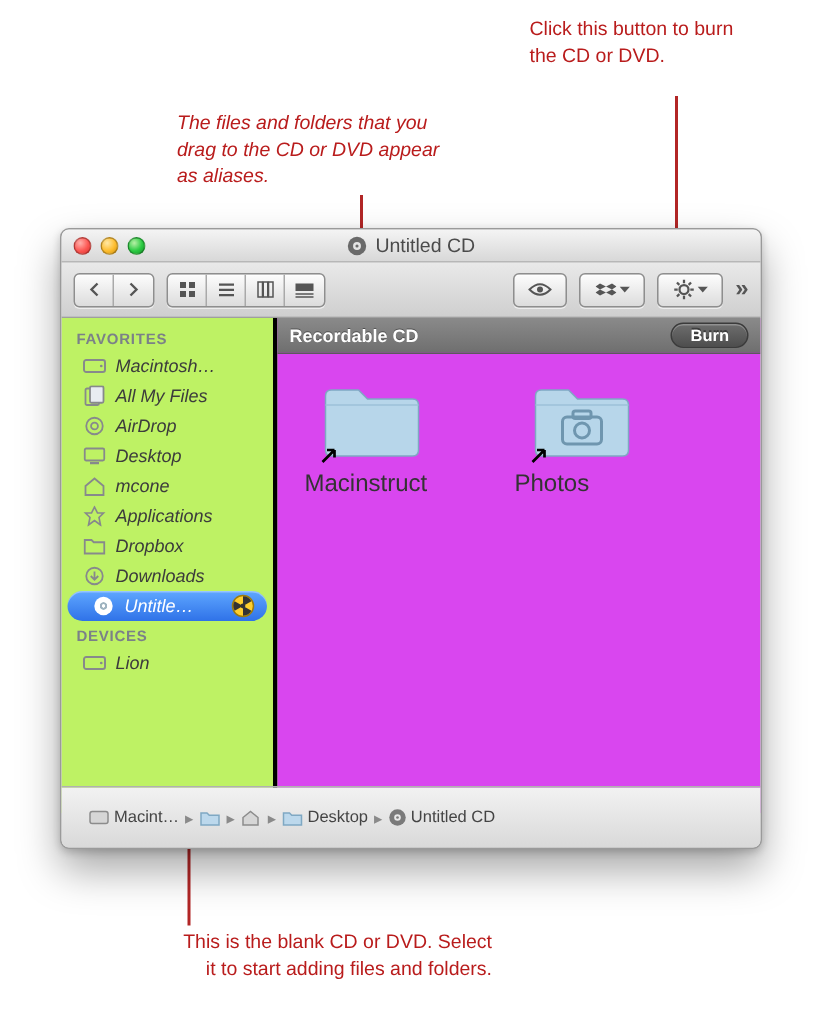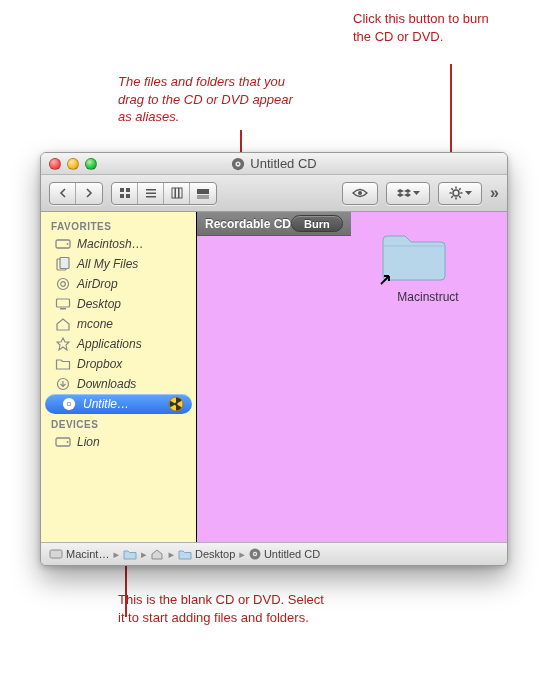--- a/index.html
+++ b/index.html
@@ -104,23 +104,23 @@
   .overflow {
     font-size: 16px; color: #555; font-weight: bold;
   }
   
   .body {
     position: absolute;
     top: 59px; bottom: 23px; left: 0; right: 0;
     display: flex;
   }
   .sidebar {
-    width: 156px;
-    background: #fef9c3;
-    border-right: 1px solid #000000;
+    width: 144px;
+    background: #bef264;
+    border-right: 3px solid #000000;
     overflow: hidden;
     padding-top: 4px;
   }
   .sb-head {
     font-size: 10px;
     font-weight: bold;
     letter-spacing: 0.5px;
     color: #7b8188;
     padding: 5px 10px 2px;
     text-transform: uppercase;
@@ -144,21 +144,22 @@
     border-radius: 10px;
     background: linear-gradient(#5fa7ff,#2f72e8);
     color: #fff;
     box-shadow: inset 0 1px 0 rgba(255,255,255,0.35);
     padding-left: 16px;
   }
   .sb-item.selected .gicon { filter: brightness(1.6) saturate(0.2); }
   .content {
     flex: 1;
     display: flex;
-    background: #f0abfc;
+    flex-direction: column;
+    background: #d946ef;
   }
   .headerbar {
     height: 24px;
     background: linear-gradient(#8a8a8a,#6f6f6f);
     border-bottom: 1px solid #5b5b5b;
     display: flex;
     align-items: center;
     padding: 0 8px;
     color: #fff;
     font-weight: bold;
@@ -178,36 +179,36 @@
     align-items: center;
     box-shadow: inset 0 1px 0 rgba(255,255,255,0.25);
   }
   .icons-area {
     flex: 1;
     position: relative;
   }
   .folder {
     position: absolute;
     width: 90px;
-    text-align: right;
-    font-size: 12px;
+    text-align: left;
+    font-size: 16px;
     color: #333;
   }
   .folder svg { display: block; margin: 0 auto; }
   .folder .name { margin-top: 4px; }
   
   .pathbar {
     position: absolute;
     left: 0; right: 0; bottom: 0;
-    height: 23px;
+    height: 41px;
     background: linear-gradient(#f2f2f2,#d9d9d9);
     border-top: 1px solid #b0b0b0;
     display: flex;
     align-items: center;
-    padding: 0 8px;
+    padding: 0 18px;
     gap: 2px;
     font-size: 11px;
     color: #444;
   }
   .pathbar .p { display: flex; align-items: center; gap: 3px; }
   .pathbar .sep { color: #8a8a8a; margin: 0 2px; }
   
   .gicon {
     width: 16px; height: 14px;
     display: inline-block;
@@ -216,21 +217,21 @@
 </head>
 <body>
 
 <div class="annot" style="left:353px; top:10px; width:150px;">Click this button to burn the CD or DVD.</div>
 <div class="annot-line" style="left:450px; top:64px; width:2px; height:112px;"></div>
 
 <div class="annot" style="left:118px; top:73px; width:190px;font-style:italic;">The files and folders that you drag to the CD or DVD appear as aliases.</div>
 <div class="annot-line" style="left:240px; top:130px; width:2px; height:100px;"></div>
 <div class="annot-circle" style="left:200px; top:230px; width:98px; height:98px;"></div>
 
-<div class="annot" style="left:118px; top:591px; width:210px;">This is the blank CD or DVD. Select it to start adding files and folders.</div>
+<div class="annot" style="left:118px; top:619px; width:210px;text-align:right;">This is the blank CD or DVD. Select it to start adding files and folders.</div>
 <div class="annot-line" style="left:125px; top:472px; width:2px; height:145px;"></div>
 <div class="annot-circle" style="left:48px; top:440px; width:140px; height:34px; border-radius:18px;"></div>
 
 <div class="finder">
 
   <div class="titlebar">
     <div class="traffic">
       <div class="tl red"></div>
       <div class="tl yellow"></div>
       <div class="tl green"></div>

